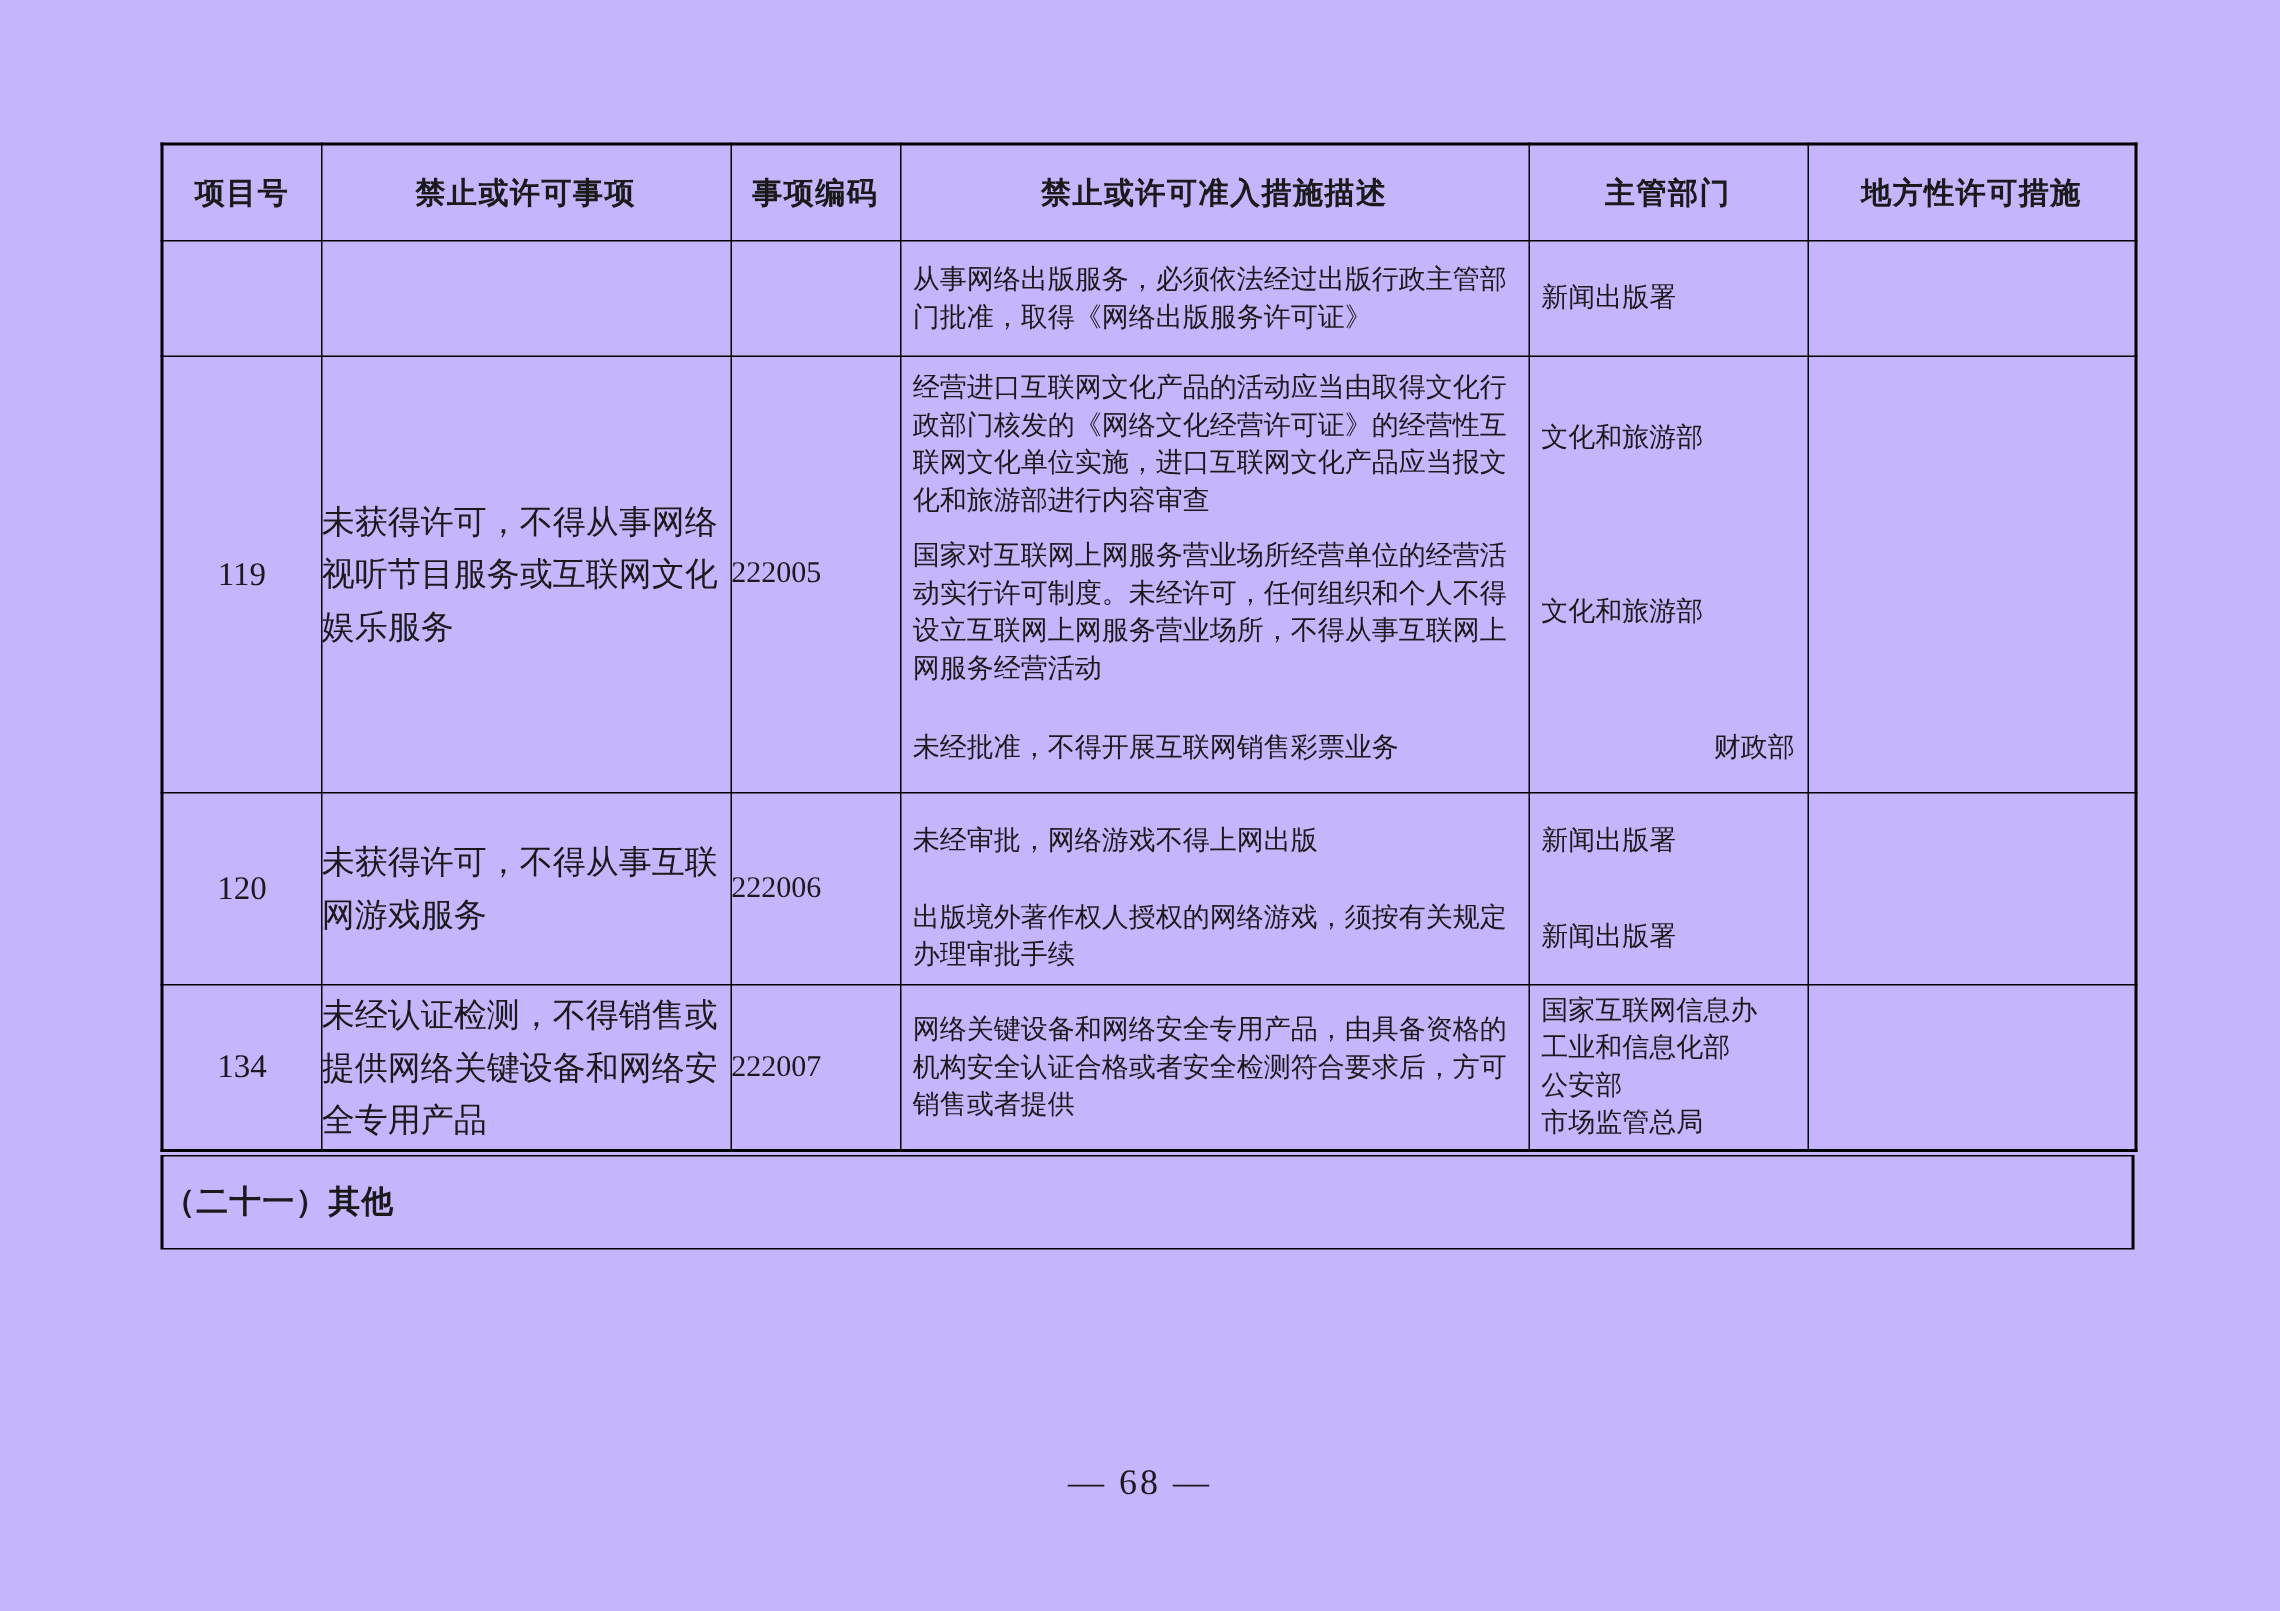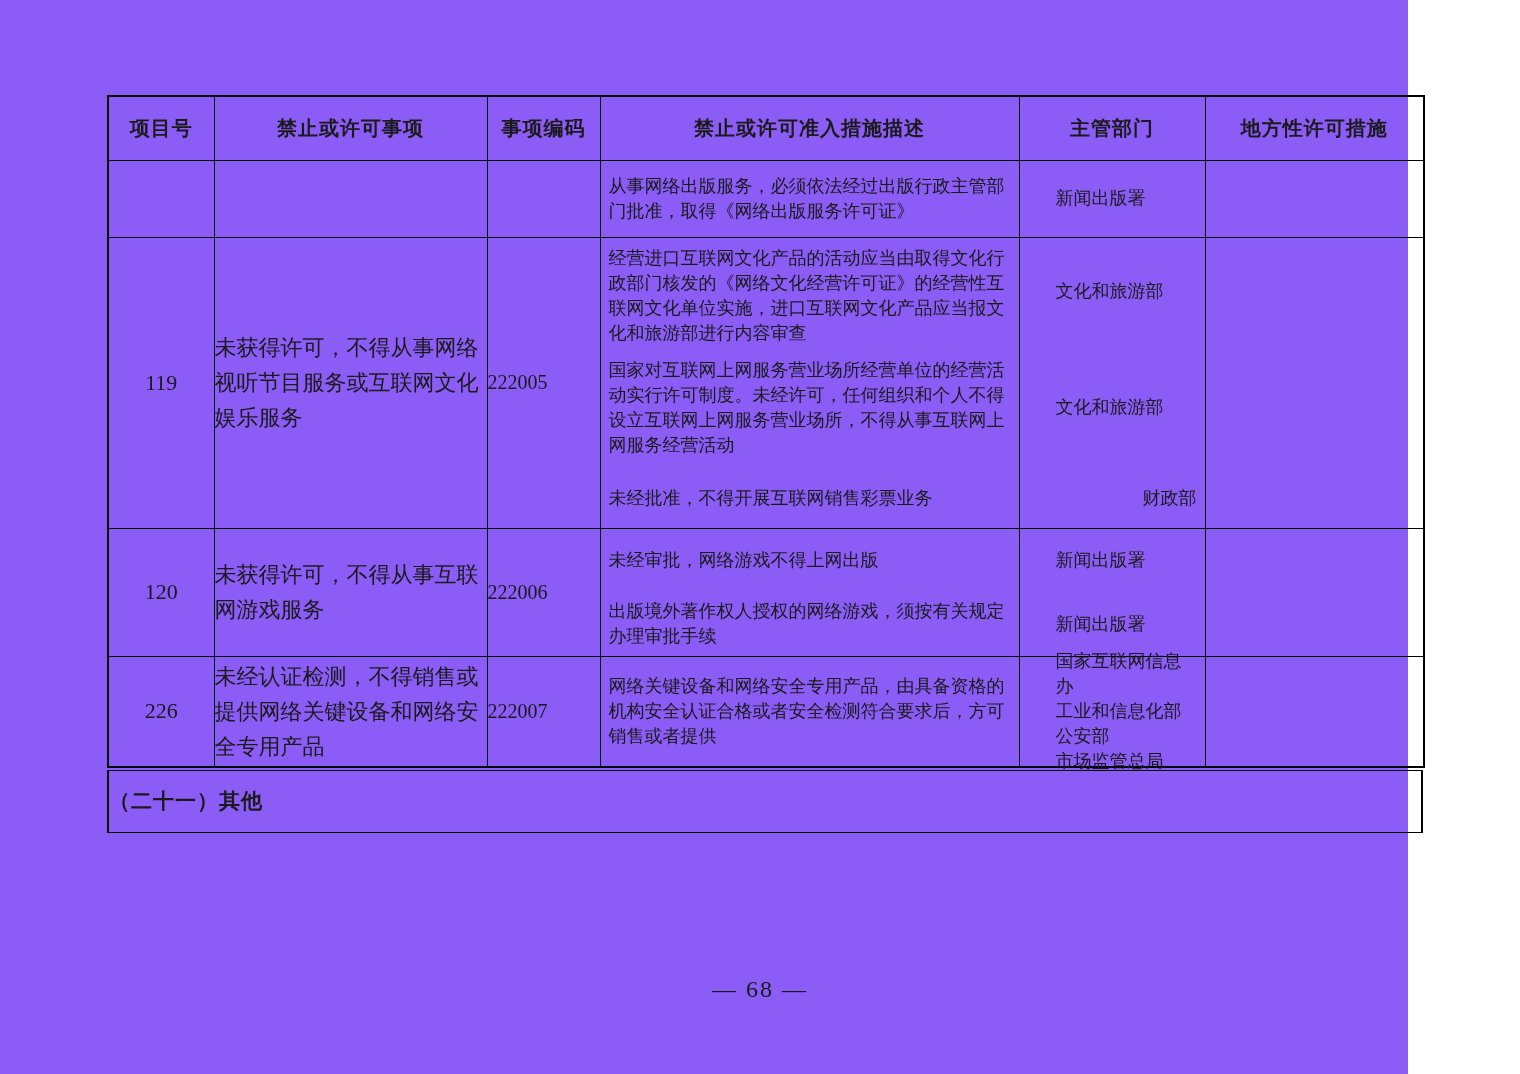--- a/index.html
+++ b/index.html
@@ -3,21 +3,21 @@
 <meta charset="utf-8">
 <style>
   * { box-sizing: border-box; margin: 0; padding: 0; }
   html, body {
     width: 1520px; height: 1074px;
     background: #ffffff;
     font-family: "Liberation Serif", "DejaVu Serif", serif;
     color: #1a1a1a;
     overflow: hidden;
   }
-  .page { position: relative; width: 1408px; height: 1074px; background: #8b5cf6; }
+  .page { position: relative; width: 1520px; height: 1074px; background: #c4b5fd; }
   .doc { position: absolute; left: 107px; top: 95px; width: 1316px; }
 
   table.t {
     border-collapse: collapse;
     table-layout: fixed;
     width: 1316px;
     border: 2px solid #000;
   }
   table.t th, table.t td { border: 1px solid #000; padding: 0; vertical-align: middle; }
 
@@ -35,21 +35,21 @@
   }
 
   td.c-id   { text-align: center; font-size: 22px; }
   td.c-item { font-size: 22px; line-height: 35px; padding: 4px 8px 4px 10px; text-align: left; }
   td.c-code { font-size: 20px; padding-left: 4px; text-align: left; }
   td.c-measure, td.c-dept { vertical-align: top; }
 
   .mg { display: flex; flex-direction: column; justify-content: flex-start; padding: 0 8px; }
   .mg p { font-size: 18px; line-height: 25px; text-align: left; }
   .dg { display: flex; align-items: center; padding: 0 8px; }
-  .dg span { font-size: 18px; line-height: 25px; white-space: pre-line; text-align: left; margin-left: 28px; }
+  .dg span { font-size: 18px; line-height: 25px; white-space: pre-line; text-align: left; }
 
   .h76  { height: 76px; }
   .h108 { height: 108px; }
   .h123 { height: 123px; }
   .h59  { height: 59px; justify-content: flex-end; }
   .h64  { height: 64px; }
   .h63  { height: 63px; }
   .h109 { height: 109px; }
   .h66  { height: 66px; }
   .vc   { justify-content: center; }
@@ -162,21 +162,21 @@
                 <span>新闻出版署</span>
               </div>
             <div class="dg h63">
                 <span>新闻出版署</span>
               </div>
           </td>
           <td class="c-local"></td>
         </tr>
 
         <tr style="height:110px;">
-          <td class="c-id">226</td>
+          <td class="c-id">134</td>
           <td class="c-item">未经认证检测，不得销售或提供网络关键设备和网络安全专用产品</td>
           <td class="c-code">222007</td>
           <td class="c-measure">
             <div class="mg h109 vc">
                 <p>网络关键设备和网络安全专用产品，由具备资格的机构安全认证合格或者安全检测符合要求后，方可销售或者提供</p>
               </div>
           </td>
           <td class="c-dept">
             <div class="dg h109">
                 <span>国家互联网信息办

